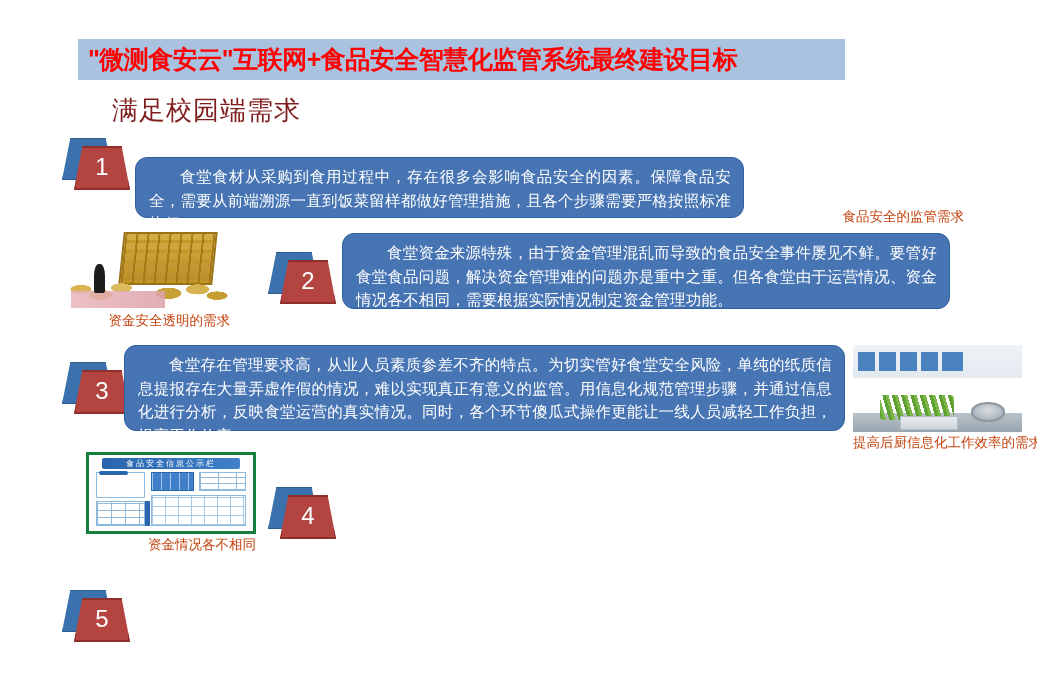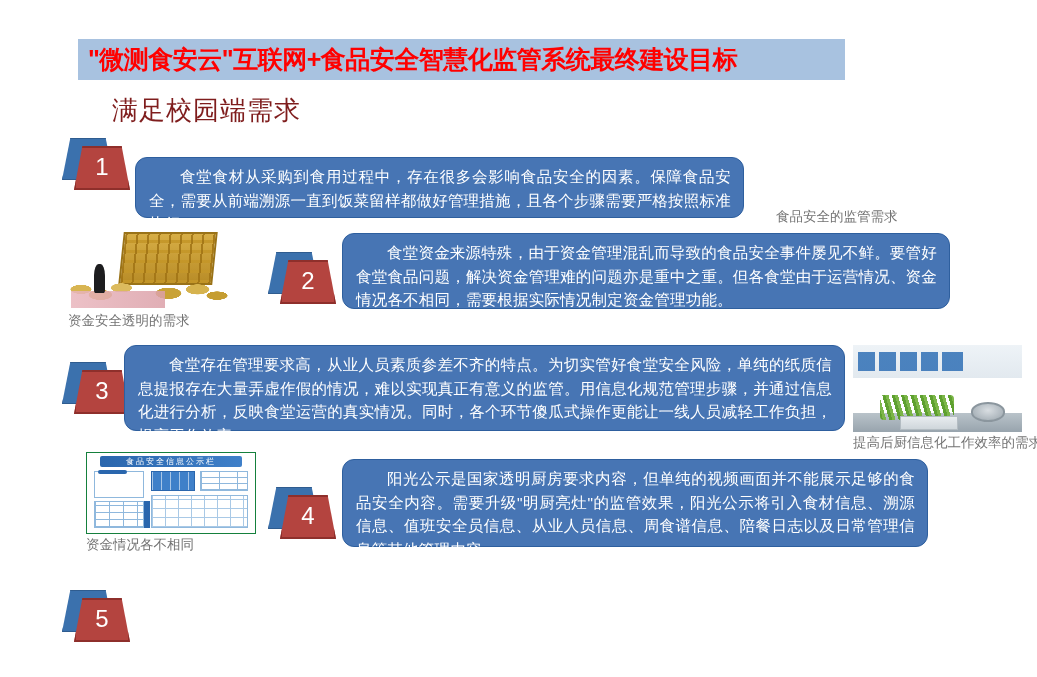--- a/index.html
+++ b/index.html
@@ -117,23 +117,23 @@
   .figure {
     position: absolute;
   }
   .figure .photo {
     width: 100%;
     background: #ffffff;
     position: relative;
     overflow: hidden;
   }
   .figure .cap {
-    text-align: left;
+    text-align: right;
     font-size: 13.5px;
-    color: #737373;
+    color: #c2410c;
     margin-top: 3px;
     line-height: 1.2;
     white-space: nowrap;
   }
 
   
   .veg {
     background:
       radial-gradient(ellipse 26% 30% at 22% 52%, #6fae3c 0%, #6fae3c 55%, rgba(255,255,255,0) 60%),
       radial-gradient(ellipse 18% 26% at 45% 30%, #e8d24b 0%, #e8d24b 58%, rgba(255,255,255,0) 63%),
@@ -256,21 +256,21 @@
     position: absolute; left: 28%; bottom: 2%; width: 34%; height: 16%;
     background: linear-gradient(180deg,#e8ecef,#cfd6db);
     border: 1px solid #b3bcc2;
     box-sizing: border-box;
   }
 
   
   .board {
     background: linear-gradient(180deg, #dce9f6 0%, #cfe2f4 40%, #bfd8f0 100%);
     position: relative;
-    border: 1px solid #15803d;
+    border: 3px solid #15803d;
     box-sizing: border-box;
     padding-left: 25px;
   }
   .b-title {
     position: absolute; left: 8%; top: 4%; width: 84%; height: 14%;
     background: linear-gradient(90deg,#2a66ad,#3f80c9);
     border-radius: 2px;
     color:#fff;
     font-size: 8px;
     display:flex; align-items:center; justify-content:center;
@@ -402,23 +402,20 @@
     <div class="cap">资金情况各不相同</div>
   </div>
 
   <div class="badge" style="left:268px; top:487px;">
     <div class="tz-back"></div>
     <div class="tz-front">
       <span class="num">4</span>
     </div>
   </div>
 
-  <div class="tbox" style="left:342px; top:459px; width:586px; height:88px;">
-    <p class="indent">阳光公示是国家透明厨房要求内容，但单纯的视频画面并不能展示足够的食品安全内容。需要升级"明厨亮灶"的监管效果，阳光公示将引入食材信息、溯源信息、值班安全员信息、从业人员信息、周食谱信息、陪餐日志以及日常管理信息等其他管理内容。</p>
-  </div>
 
   <div class="badge" style="left:62px; top:590px;">
     <div class="tz-back"></div>
     <div class="tz-front">
       <span class="num">5</span>
     </div>
   </div>
 
 
 </div>

